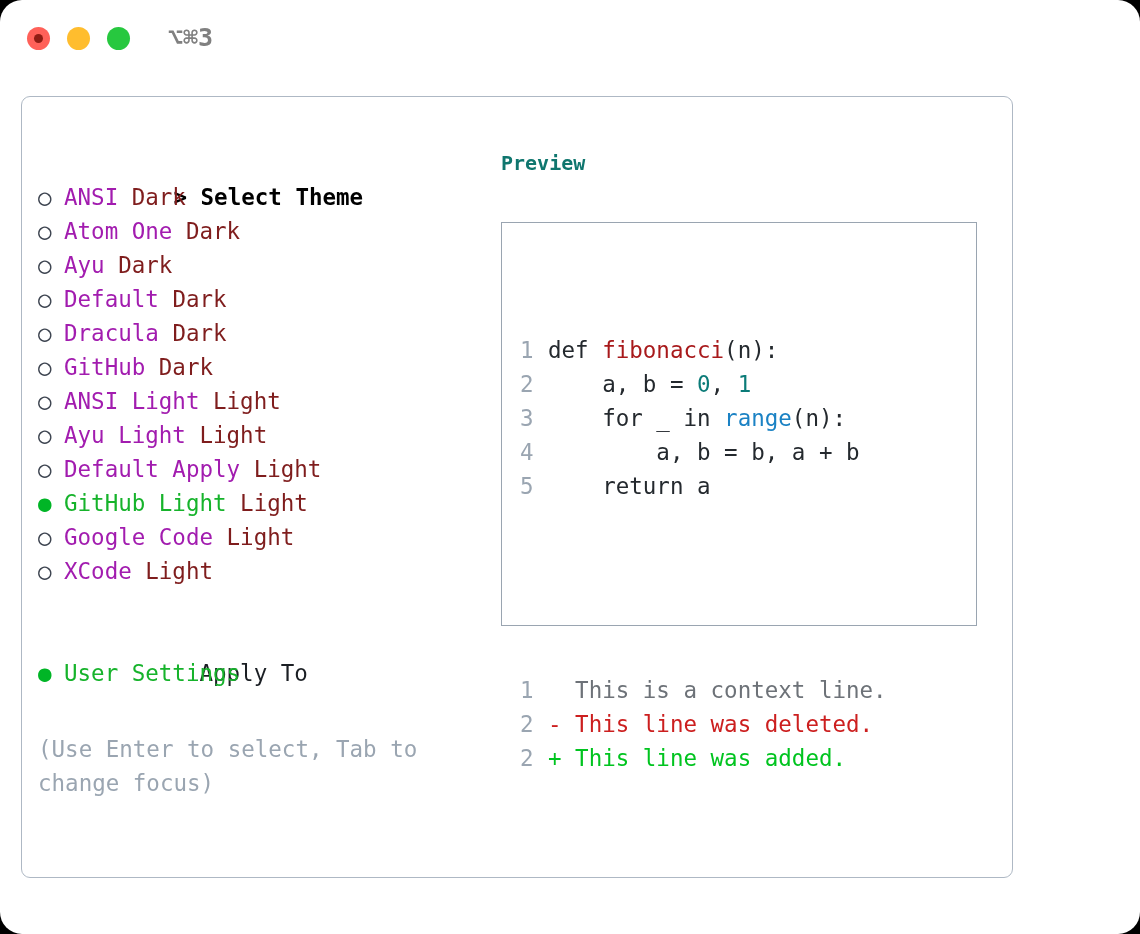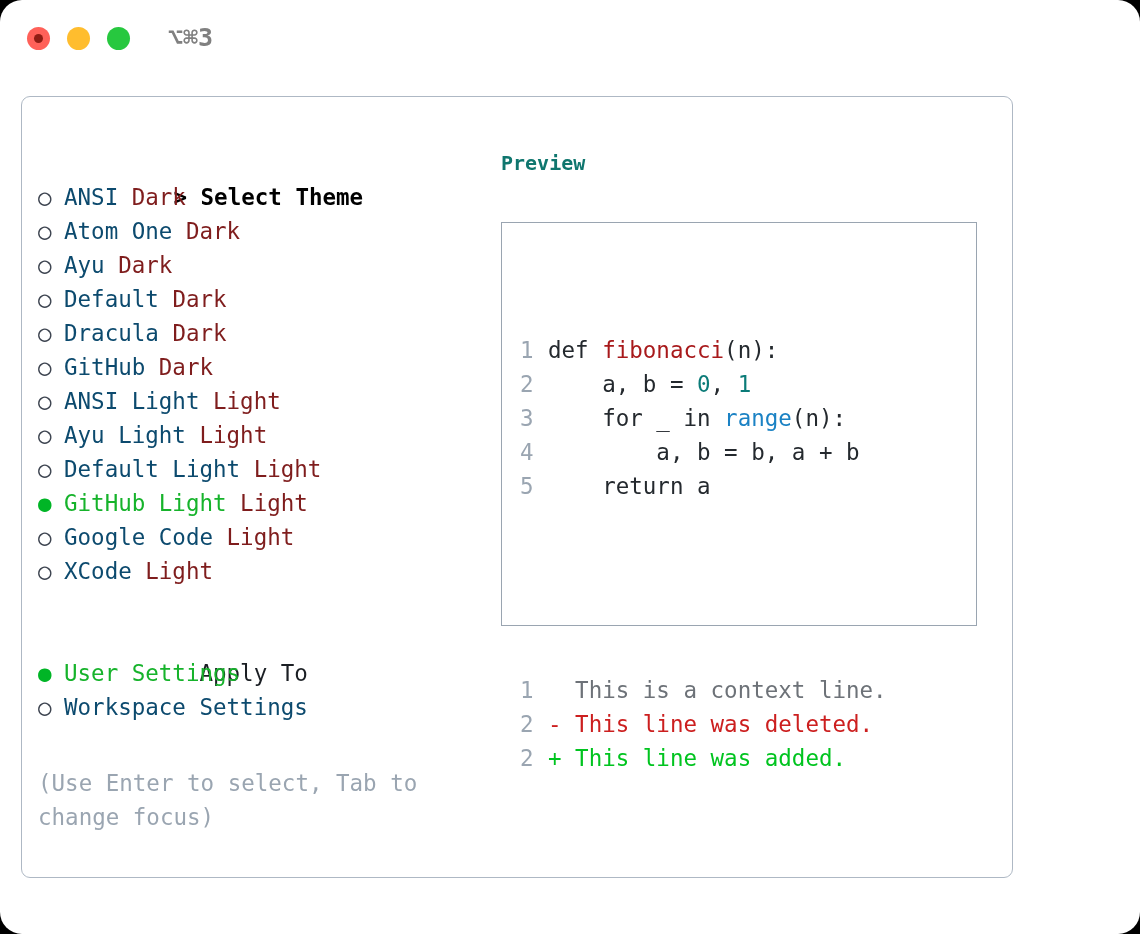--- a/index.html
+++ b/index.html
@@ -104,21 +104,21 @@
   .caret { color: #000000; font-weight: 700; }
 
   .marker {
     display: inline-block;
     width: 26px;
     color: #3d4450;
   }
   .marker.indent { color: transparent; }
   .marker.selected { color: #00b526; }
 
-  .theme-name { color: #0c4a6e; }
+  .theme-name { color: #a21caf; }
   .theme-name.selected { color: #16b32b; }
   .theme-variant { color: #7f1d1d; }
 
   .apply-header {
     color: #1b1f24;
     font-weight: 400;
   }
 
   .spacer { height: 34px; }
 
@@ -205,35 +205,34 @@
 
         <div id="theme-list">
             <div class="row"><span class="marker">○</span><span class="theme-name">ANSI</span><span> </span><span class="theme-variant">Dark</span></div>
             <div class="row"><span class="marker">○</span><span class="theme-name">Atom One</span><span> </span><span class="theme-variant">Dark</span></div>
             <div class="row"><span class="marker">○</span><span class="theme-name">Ayu</span><span> </span><span class="theme-variant">Dark</span></div>
             <div class="row"><span class="marker">○</span><span class="theme-name">Default</span><span> </span><span class="theme-variant">Dark</span></div>
             <div class="row"><span class="marker">○</span><span class="theme-name">Dracula</span><span> </span><span class="theme-variant">Dark</span></div>
             <div class="row"><span class="marker">○</span><span class="theme-name">GitHub</span><span> </span><span class="theme-variant">Dark</span></div>
             <div class="row"><span class="marker">○</span><span class="theme-name">ANSI Light</span><span> </span><span class="theme-variant">Light</span></div>
             <div class="row"><span class="marker">○</span><span class="theme-name">Ayu Light</span><span> </span><span class="theme-variant">Light</span></div>
-            <div class="row"><span class="marker">○</span><span class="theme-name">Default Light</span><span> </span><span class="theme-variant">Light</span></div>
+            <div class="row"><span class="marker">○</span><span class="theme-name">Default Apply</span><span> </span><span class="theme-variant">Light</span></div>
             <div class="row"><span class="marker selected">●</span><span class="theme-name selected">GitHub Light</span><span> </span><span class="theme-variant">Light</span></div>
             <div class="row"><span class="marker">○</span><span class="theme-name">Google Code</span><span> </span><span class="theme-variant">Light</span></div>
             <div class="row"><span class="marker">○</span><span class="theme-name">XCode</span><span> </span><span class="theme-variant">Light</span></div>
           </div>
 
         <div class="spacer"></div>
 
         <div class="row apply-header">
           <span class="marker indent">○</span><span>Apply To</span>
         </div>
 
         <div id="apply-list">
             <div class="row"><span class="marker selected">●</span><span class="theme-name selected">User Settings</span></div>
-            <div class="row"><span class="marker">○</span><span class="theme-name">Workspace Settings</span></div>
           </div>
 
         <div class="hint">(Use Enter to select, Tab to change focus)</div>
       </div>
 
       <div class="right-col">
         <div class="preview-title">Preview</div>
 
         <div class="preview-box">
           <div class="code-area">

